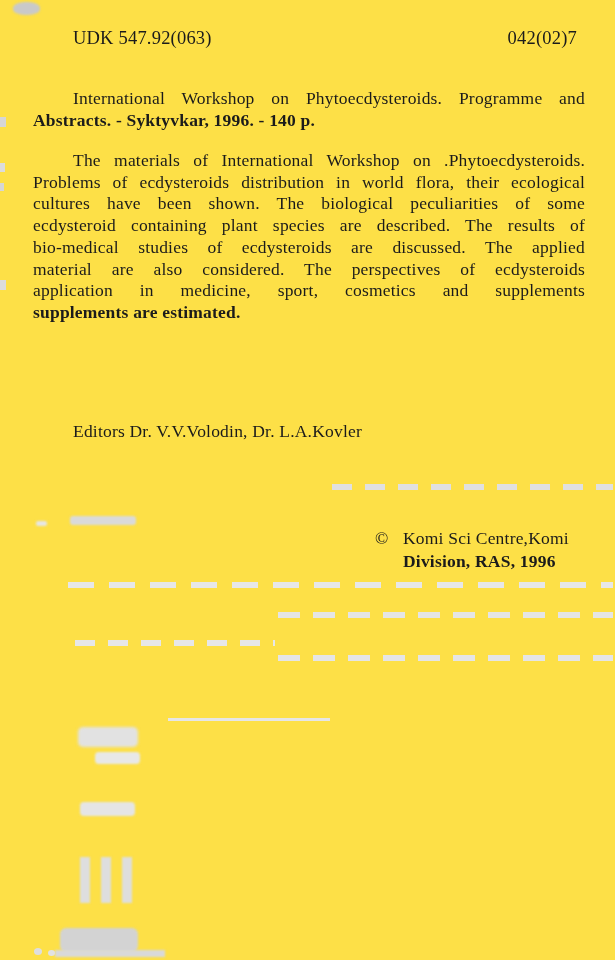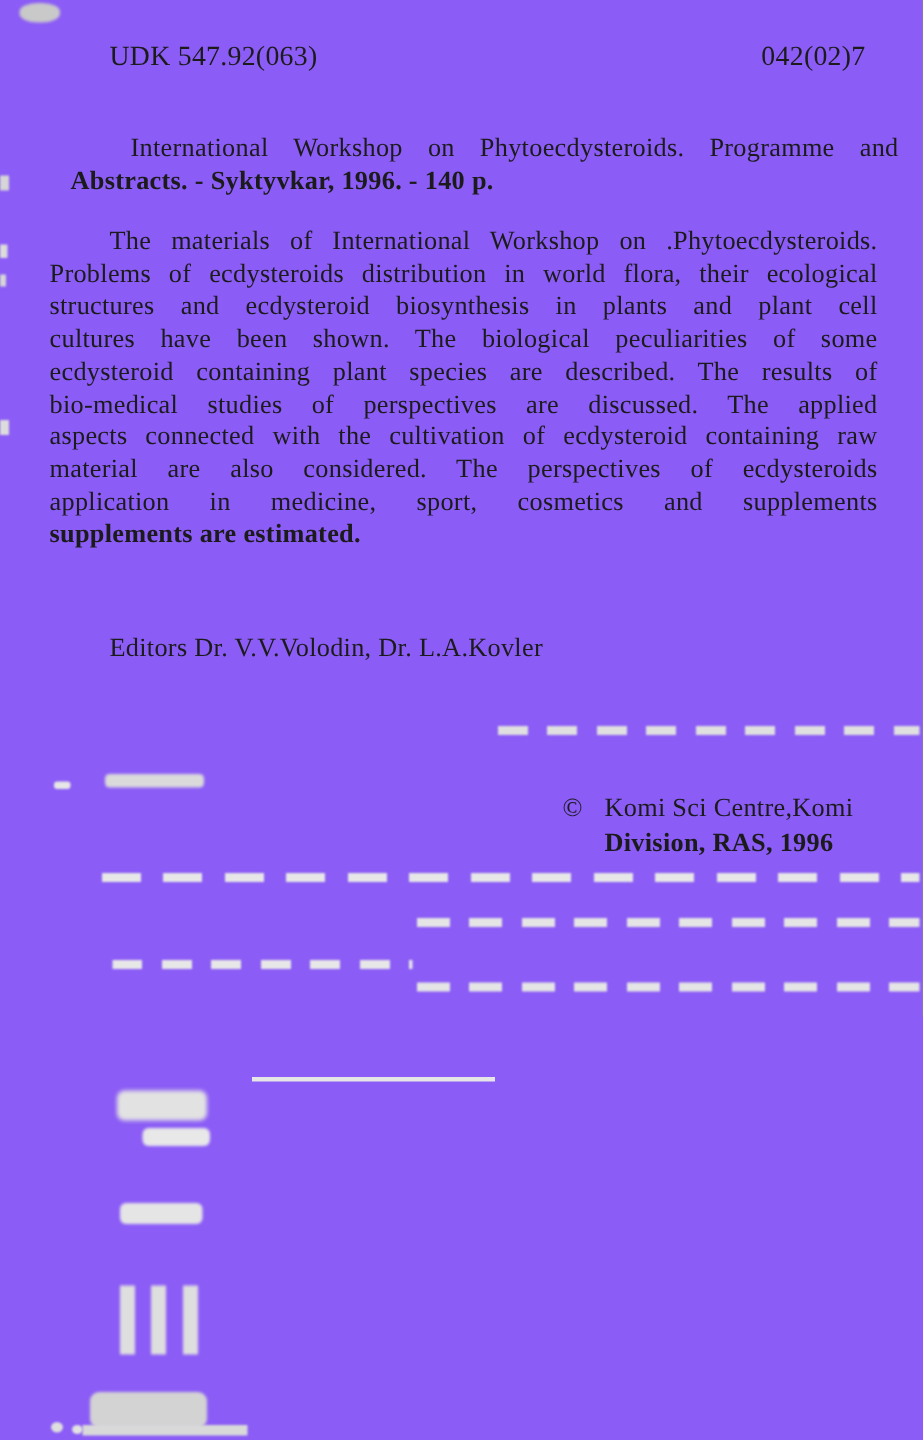--- a/index.html
+++ b/index.html
@@ -1,21 +1,21 @@
 <!DOCTYPE html>
 <html><head>
 <meta charset="utf-8">
 <style>
   html, body { margin: 0; padding: 0; background: #888; }
   .page {
     position: relative;
     width: 615px;
     height: 960px;
     margin: 0 auto;
-    background: #8b5cf6;
+    background: #fde047;
     overflow: hidden;
     font-family: "Liberation Serif", "DejaVu Serif", serif;
     color: #1b1b1b;
     letter-spacing: 0.2px;
   }
 
   
   .udk-row {
     position: absolute;
     top: 27px; left: 0; right: 0;
@@ -26,21 +26,21 @@
     line-height: 22px;
   }
 
   
   .textblock {
     position: absolute;
     left: 33px;
     width: 552px;
     font-size: 17.5px;
   }
-  .citation { top: 87px; line-height: 22px; margin-left: 14px; }
+  .citation { top: 87px; line-height: 22px; }
   .abstract { top: 150px; line-height: 21.7px; }
   .jline { text-align: justify; text-align-last: justify; }
   .jline.last { text-align: left; text-align-last: left; font-weight: bold; }
   .indent { text-indent: 40px; }
 
   .editors {
     position: absolute;
     left: 73px;
     top: 420px;
     font-size: 17.5px;
@@ -95,25 +95,23 @@
   </div>
 
   <div class="textblock citation">
     <div class="jline indent">International Workshop on Phytoecdysteroids. Programme and</div>
     <div class="jline last">Abstracts. - Syktyvkar, 1996. - 140 p.</div>
   </div>
 
   <div class="textblock abstract">
     <div class="jline indent">The materials of International Workshop on .Phytoecdysteroids.</div>
     <div class="jline">Problems of ecdysteroids distribution in world flora, their ecological</div>
-    <div class="jline">structures and ecdysteroid biosynthesis in plants and plant cell</div>
     <div class="jline">cultures have been shown. The biological peculiarities of some</div>
     <div class="jline">ecdysteroid containing plant species are described. The results of</div>
-    <div class="jline">bio-medical studies of perspectives are discussed. The applied</div>
-    <div class="jline">aspects connected with the cultivation of ecdysteroid containing raw</div>
+    <div class="jline">bio-medical studies of ecdysteroids are discussed. The applied</div>
     <div class="jline">material are also considered. The perspectives of ecdysteroids</div>
     <div class="jline">application in medicine, sport, cosmetics and supplements</div>
     <div class="jline last">supplements are estimated.</div>
   </div>
 
   <div class="editors">Editors Dr. V.V.Volodin, Dr. L.A.Kovler</div>
 
   <div class="copyright">
     <div class="row1">
       <span class="csym">©</span>

